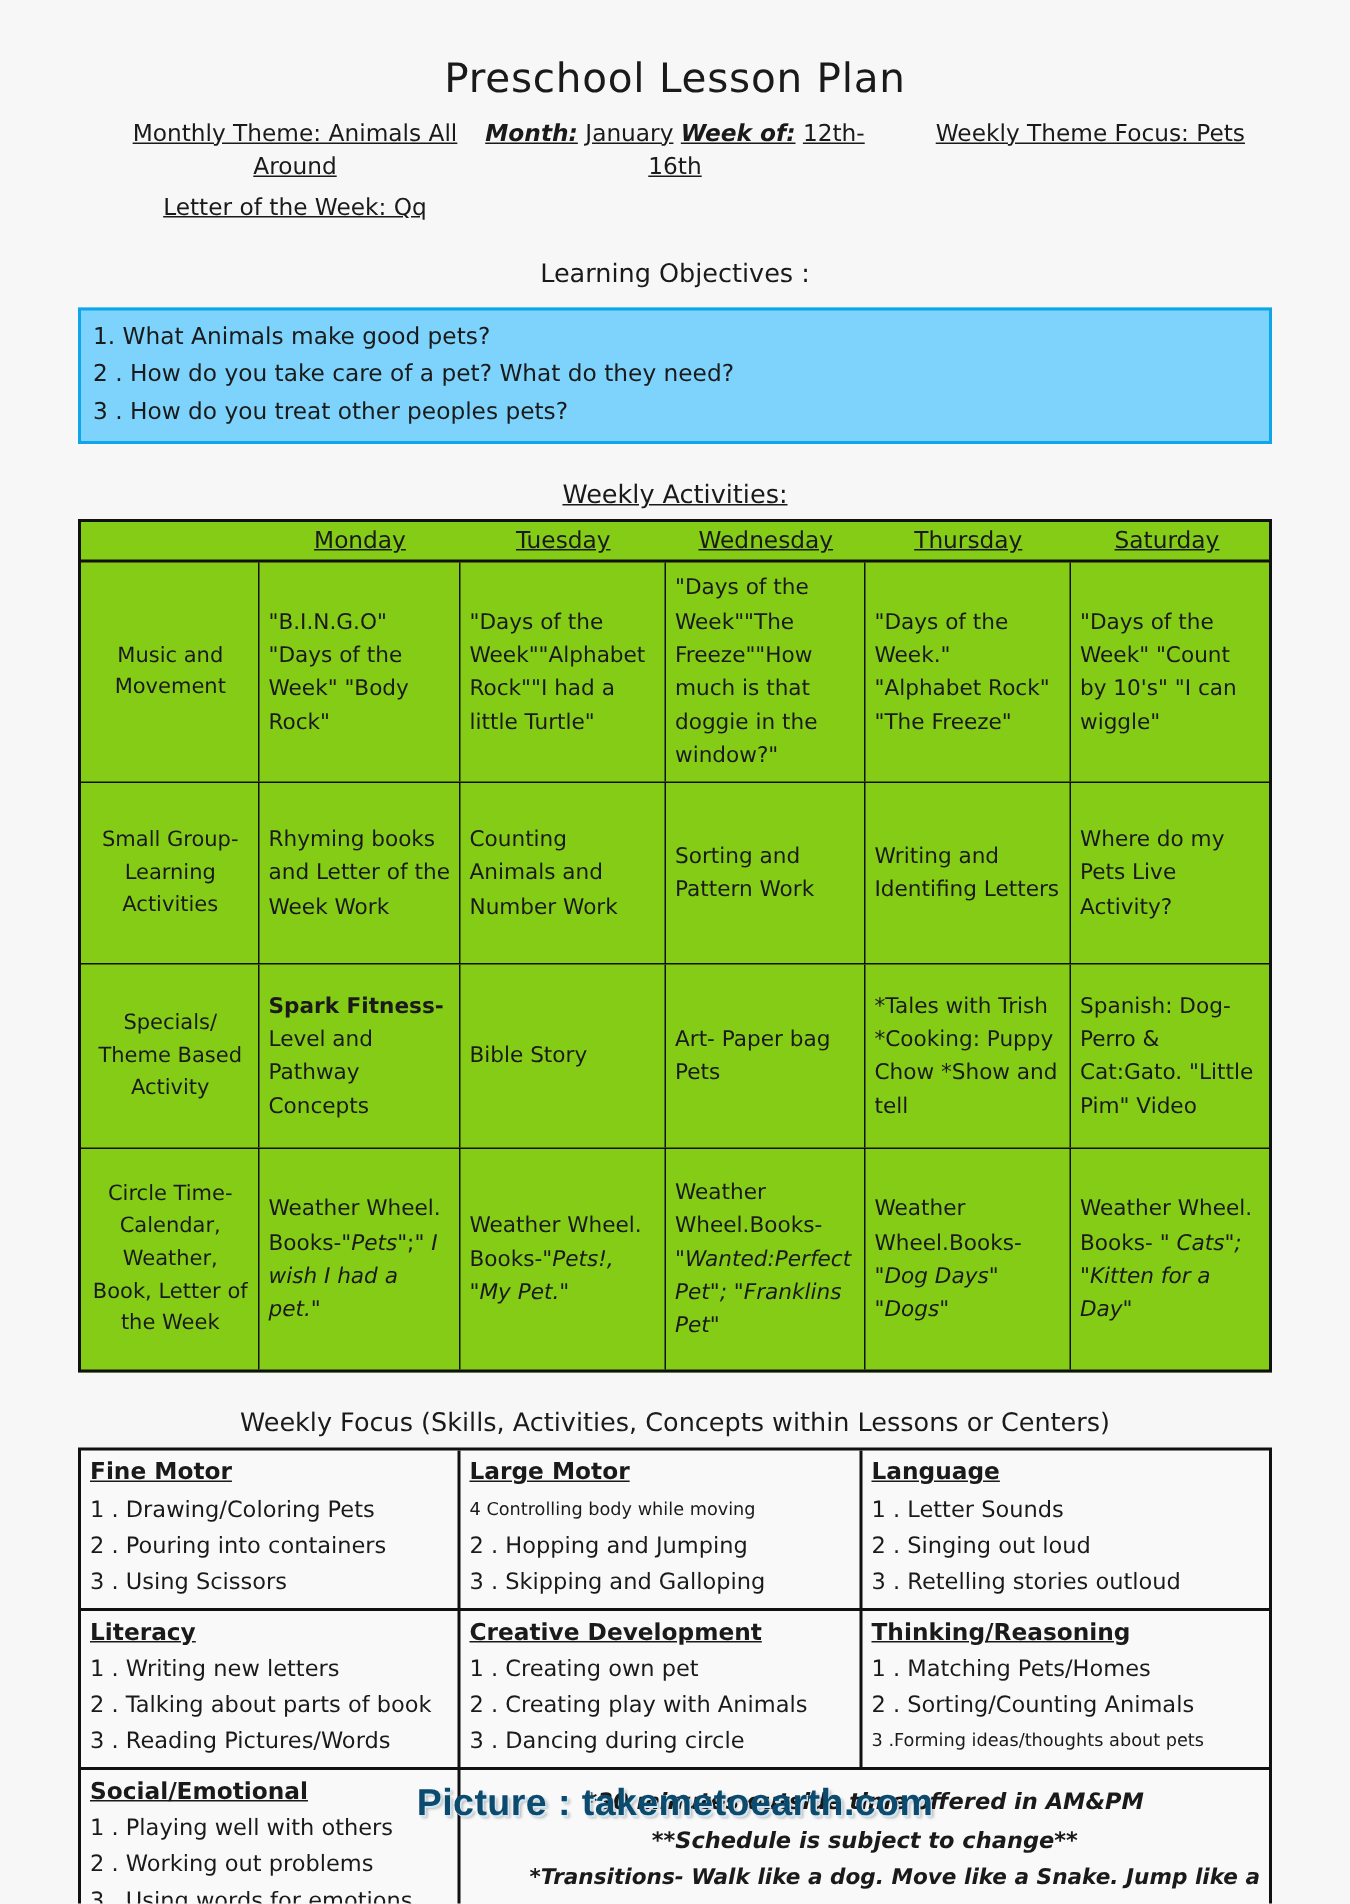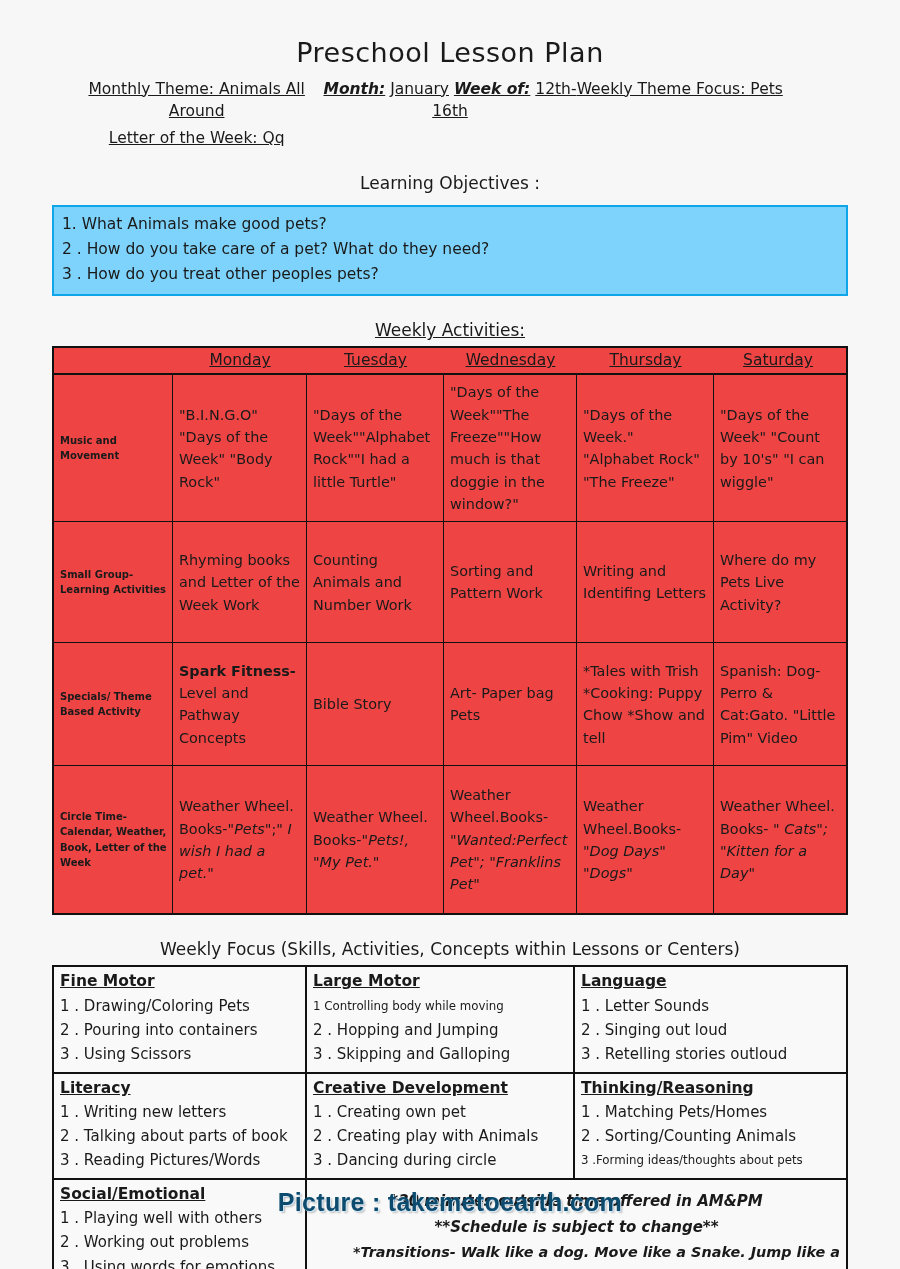--- a/index.html
+++ b/index.html
@@ -33,21 +33,21 @@
   }
   .hdr-grid {
     width: 760px;
     margin: 10px auto 0 auto;
     display: grid;
     grid-template-columns: 1fr 1fr 1fr;
     row-gap: 4px;
   }
   .hdr-cell { font-size: 15.5px; line-height: 1.45; }
   .hdr-left-1 { text-align: center; }
-  .hdr-left-2 { text-align: left; }
+  .hdr-left-2 { text-align: right; }
   .hdr-right-1 { text-align: center; }
   .hdr-right-2 { text-align: center; }
   .u { text-decoration: underline; }
   .bi { font-weight: bold; font-style: italic; }
 
   .section-title {
     text-align: center;
     font-size: 17px;
     margin-top: 24px;
     margin-bottom: 6px;
@@ -67,21 +67,21 @@
     font-size: 15.5px;
     line-height: 1.62;
   }
 
   
   .wa-wrap {
     width: 796px;
     margin: 0 auto;
     border: 2.5px solid #111;
     box-sizing: border-box;
-    background: #ef4444;
+    background: #84cc16;
   }
   .wa-head {
     display: grid;
     grid-template-columns: 119px 134px 137px 133px 137px 128px;
     border-bottom: 2.5px solid #111;
   }
   .wa-head .d {
     text-align: center;
     font-size: 15.5px;
     padding: 3px 0 4px 0;
@@ -98,23 +98,22 @@
     padding: 6px 5px 6px 6px;
     font-size: 14.4px;
     line-height: 1.55;
     box-sizing: border-box;
     display: flex;
     flex-direction: column;
     justify-content: center;
   }
   .wa-cell:last-child { border-right: none; }
   .wa-cell.lbl {
-    text-align: left;
-    font-size: 10px;
-    font-weight: bold;
+    text-align: center;
+    font-size: 14px;
   }
   .wa-row.r1 { min-height: 122px; }
   .wa-row.r2 { min-height: 120px; }
   .wa-row.r3 { min-height: 122px; }
   .wa-row.r4 { min-height: 147px; }
   .b { font-weight: bold; }
   .i { font-style: italic; }
 
   
   .focus-wrap {
@@ -285,21 +284,21 @@
 
     <div class="focus-row">
       <div class="focus-cell">
         <div class="focus-head">Fine Motor</div>
         <div class="focus-item">1 . Drawing/Coloring Pets</div>
         <div class="focus-item">2 . Pouring  into containers</div>
         <div class="focus-item">3 . Using Scissors</div>
       </div>
       <div class="focus-cell">
         <div class="focus-head">Large Motor</div>
-        <div class="focus-item small">1  Controlling body while moving</div>
+        <div class="focus-item small">4  Controlling body while moving</div>
         <div class="focus-item">2 . Hopping and Jumping</div>
         <div class="focus-item">3 . Skipping and Galloping</div>
       </div>
       <div class="focus-cell">
         <div class="focus-head">Language</div>
         <div class="focus-item">1 . Letter Sounds</div>
         <div class="focus-item">2 . Singing out loud</div>
         <div class="focus-item">3 . Retelling stories outloud</div>
       </div>
     </div>

